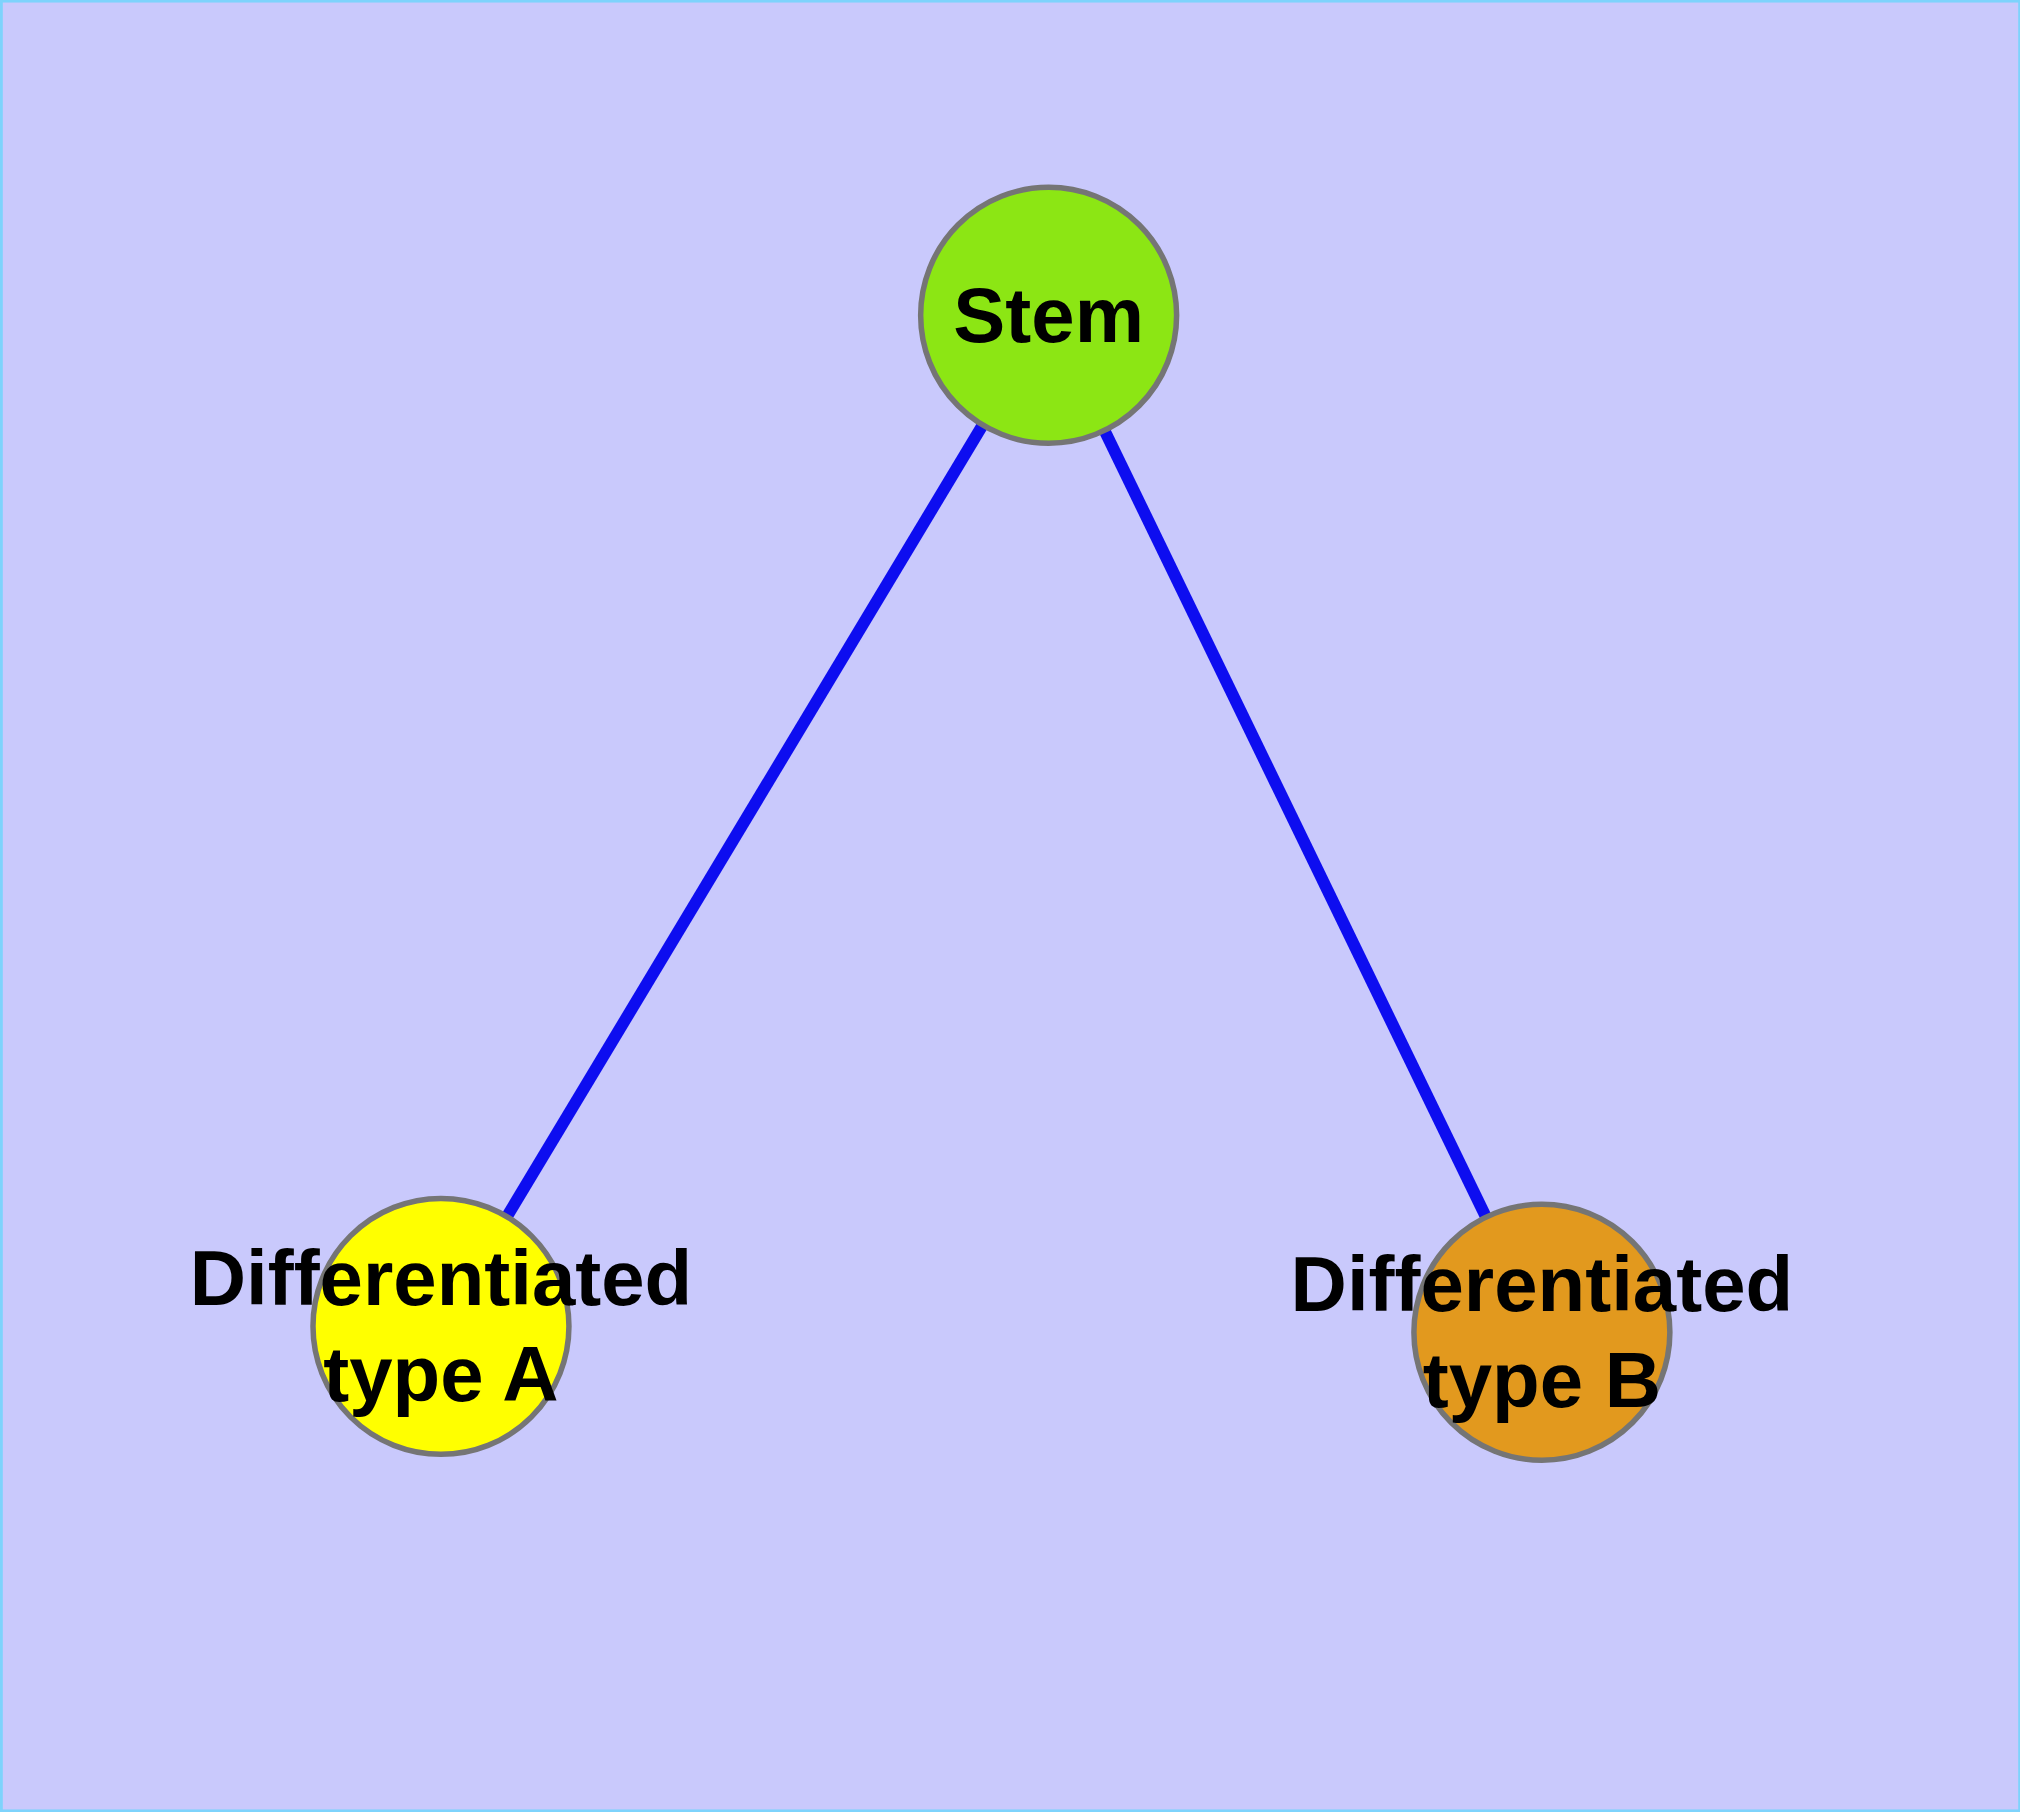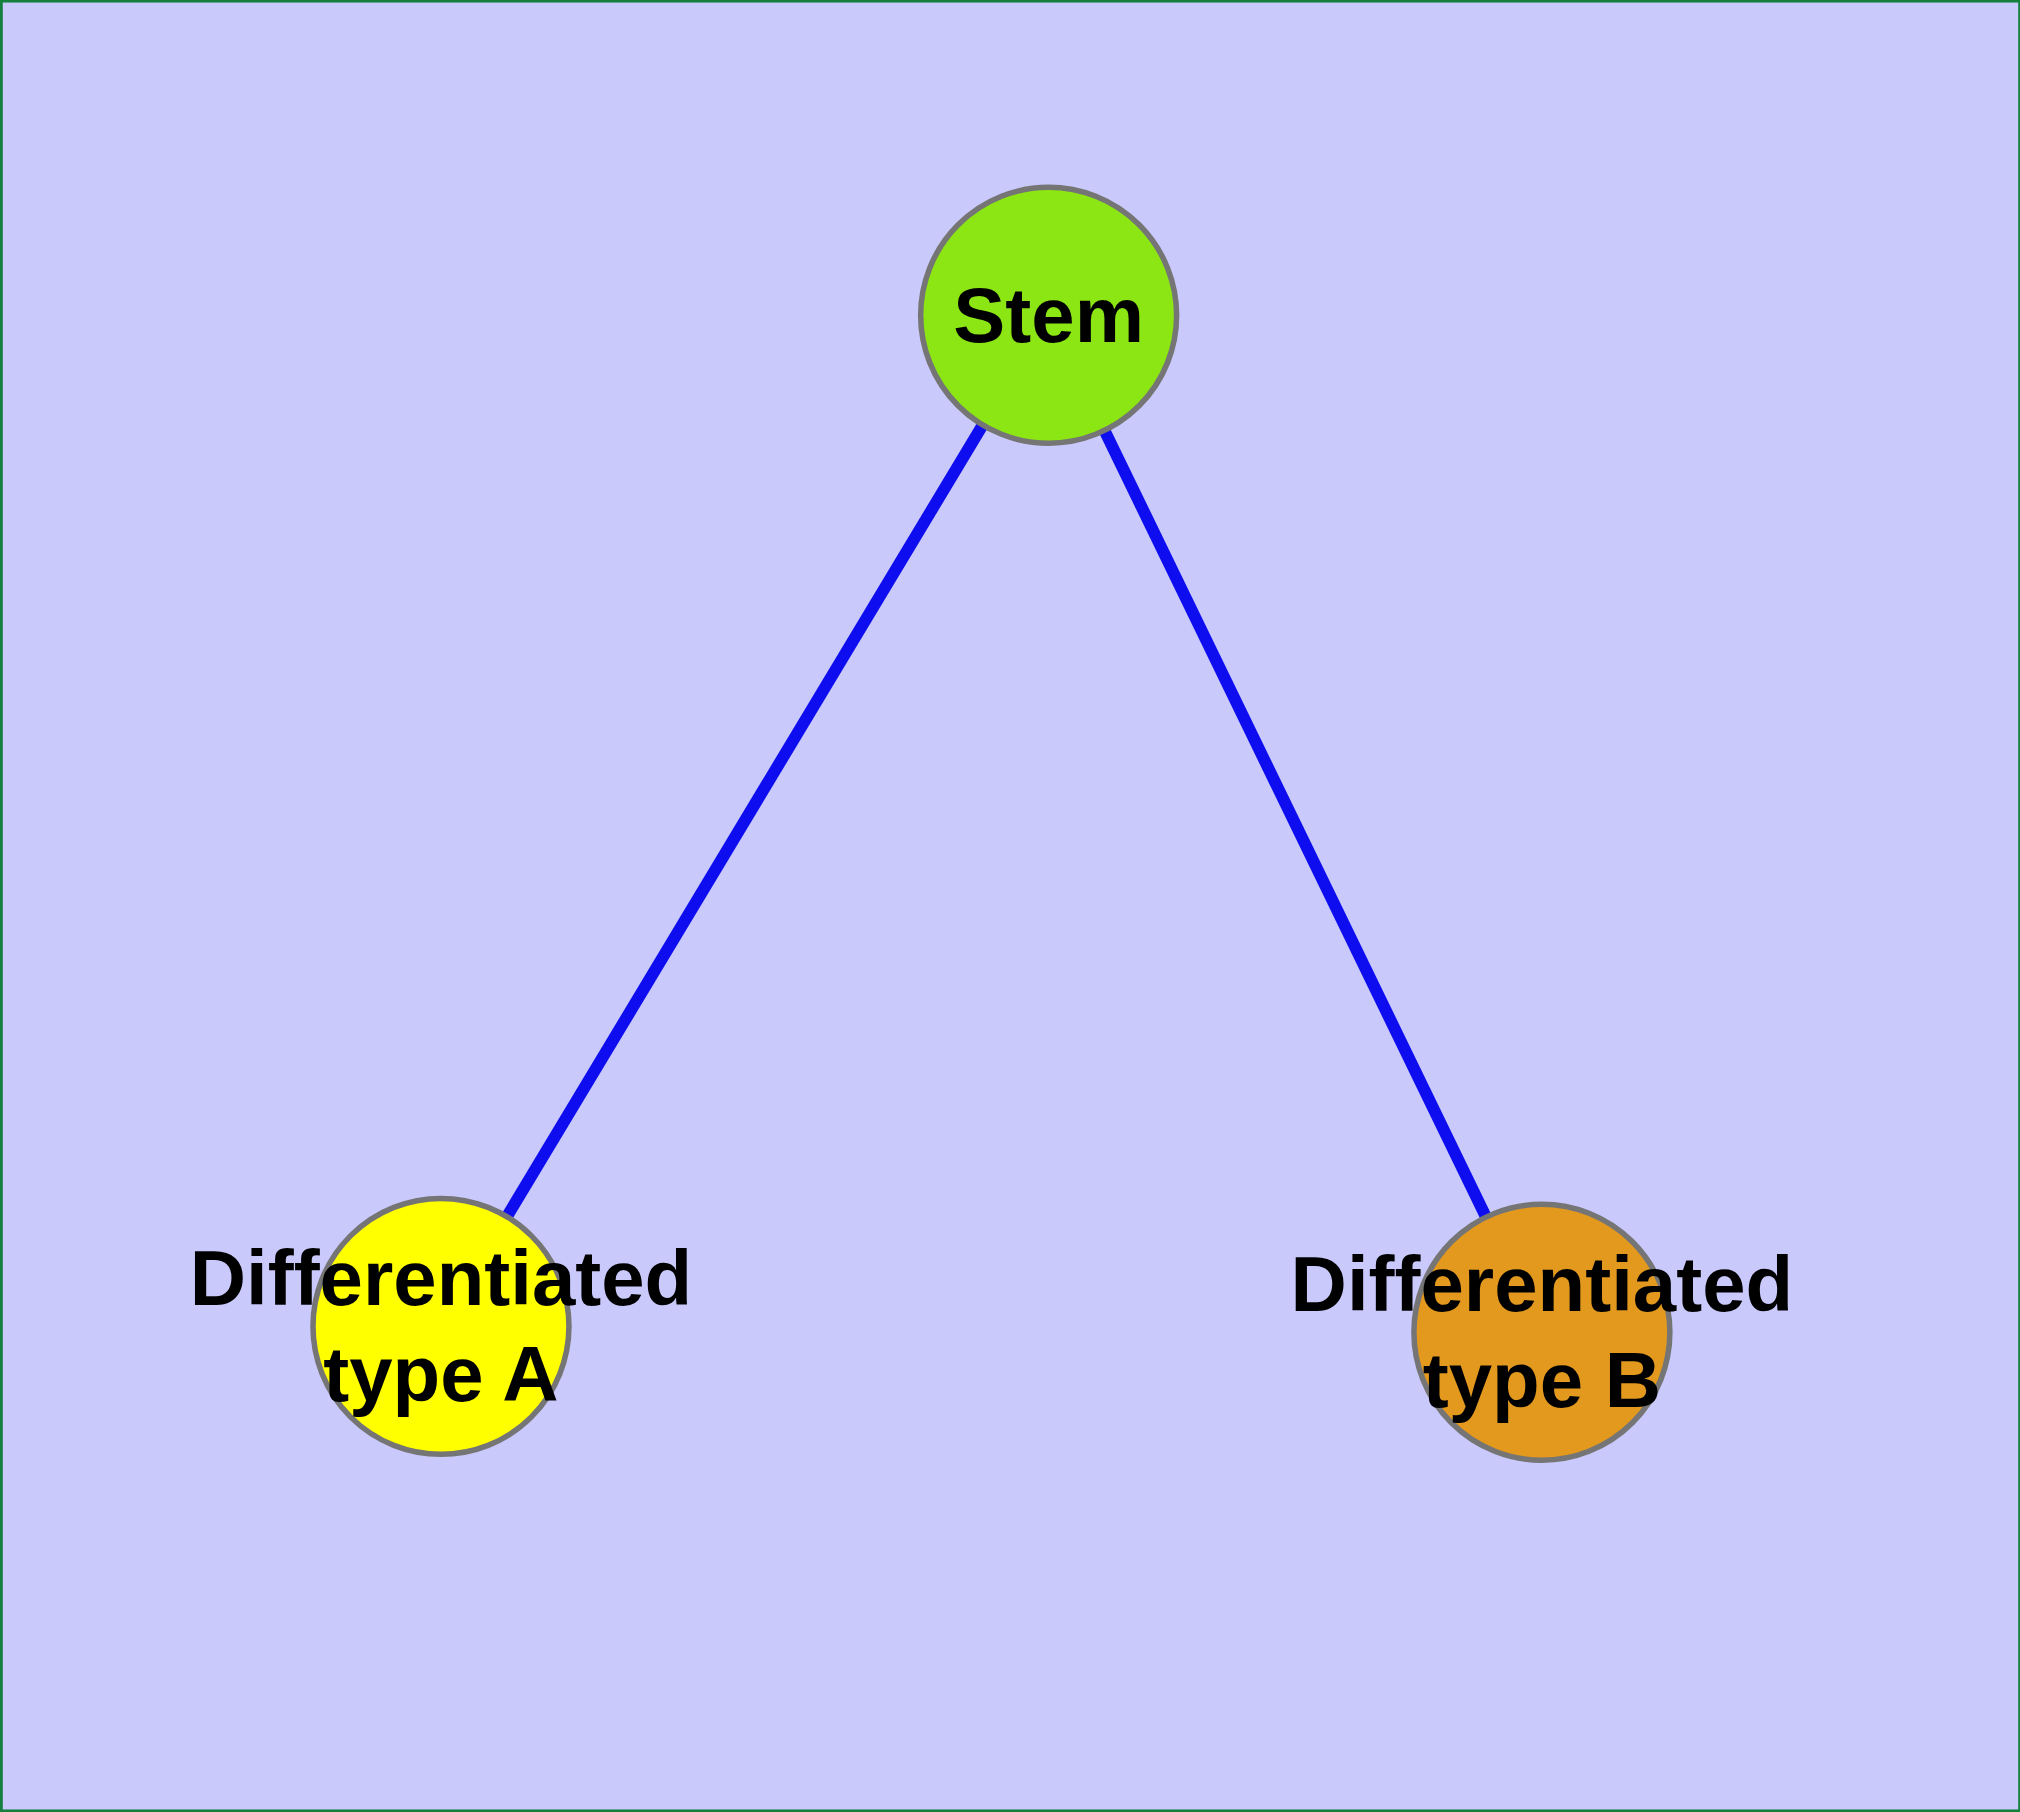--- a/index.html
+++ b/index.html
@@ -5,21 +5,21 @@
   html, body {
     margin: 0;
     padding: 0;
     background: #ffffff;
     font-family: "Liberation Sans", sans-serif;
   }
   .canvas-wrap {
     width: 2021px;
     height: 1812px;
     position: relative;
-    background: #15803d;
+    background: #7dd3fc;
   }
   svg.diagram {
     display: block;
     width: 2021px;
     height: 1812px;
   }
   .plot-bg {
     fill: var(--background, #C9C9FC);
   }
   .edge-line {

